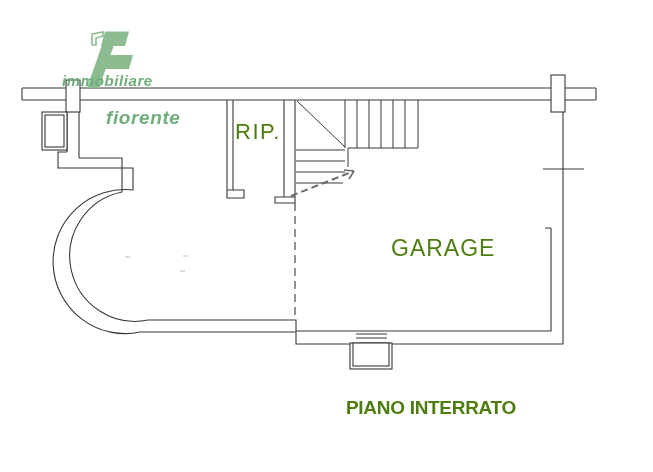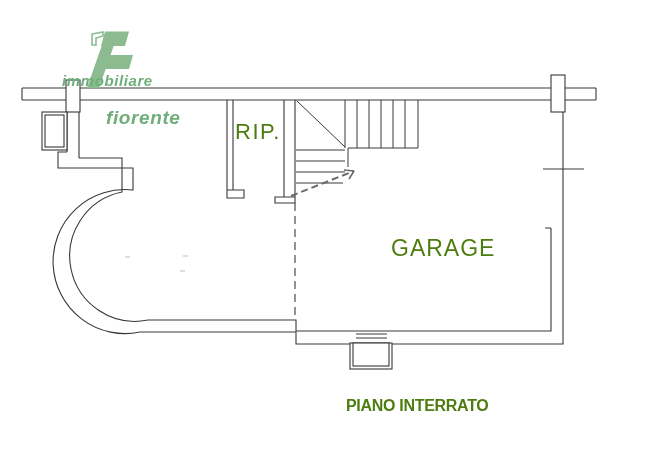--- a/index.html
+++ b/index.html
@@ -7,21 +7,21 @@
     position:relative;
     width:653px;height:472px;
     background:#ffffff;
     overflow:hidden;
     font-family:"Liberation Sans", sans-serif;
   }
   .plan-svg{position:absolute;left:0;top:0;}
   .lbl{position:absolute;color:#4d7c0f;white-space:nowrap;}
   .lbl-rip{left:235px;top:119px;font-size:22px;letter-spacing:1.5px;}
   .lbl-garage{left:391px;top:203px;font-size:23px;letter-spacing:1px;margin-top:32px;}
-  .lbl-caption{left:346px;top:397px;font-size:16px;font-weight:bold;letter-spacing:-0.3px;}
+  .lbl-caption{left:346px;top:397px;font-size:19px;font-weight:bold;letter-spacing:-0.3px;}
   .logo-text{position:absolute;color:#6fae7b;font-style:italic;font-weight:600;}
   .logo-line1{left:62px;top:72px;font-size:15px;letter-spacing:0.6px;text-align:right;}
   .logo-line2{left:77px;top:107px;font-size:19px;letter-spacing:0.6px;margin-left:29px;}
 </style>
 </head>
 <body>
 
 <div class="canvas">
 
   <svg class="plan-svg" width="653" height="472" viewBox="0 0 653 472">

